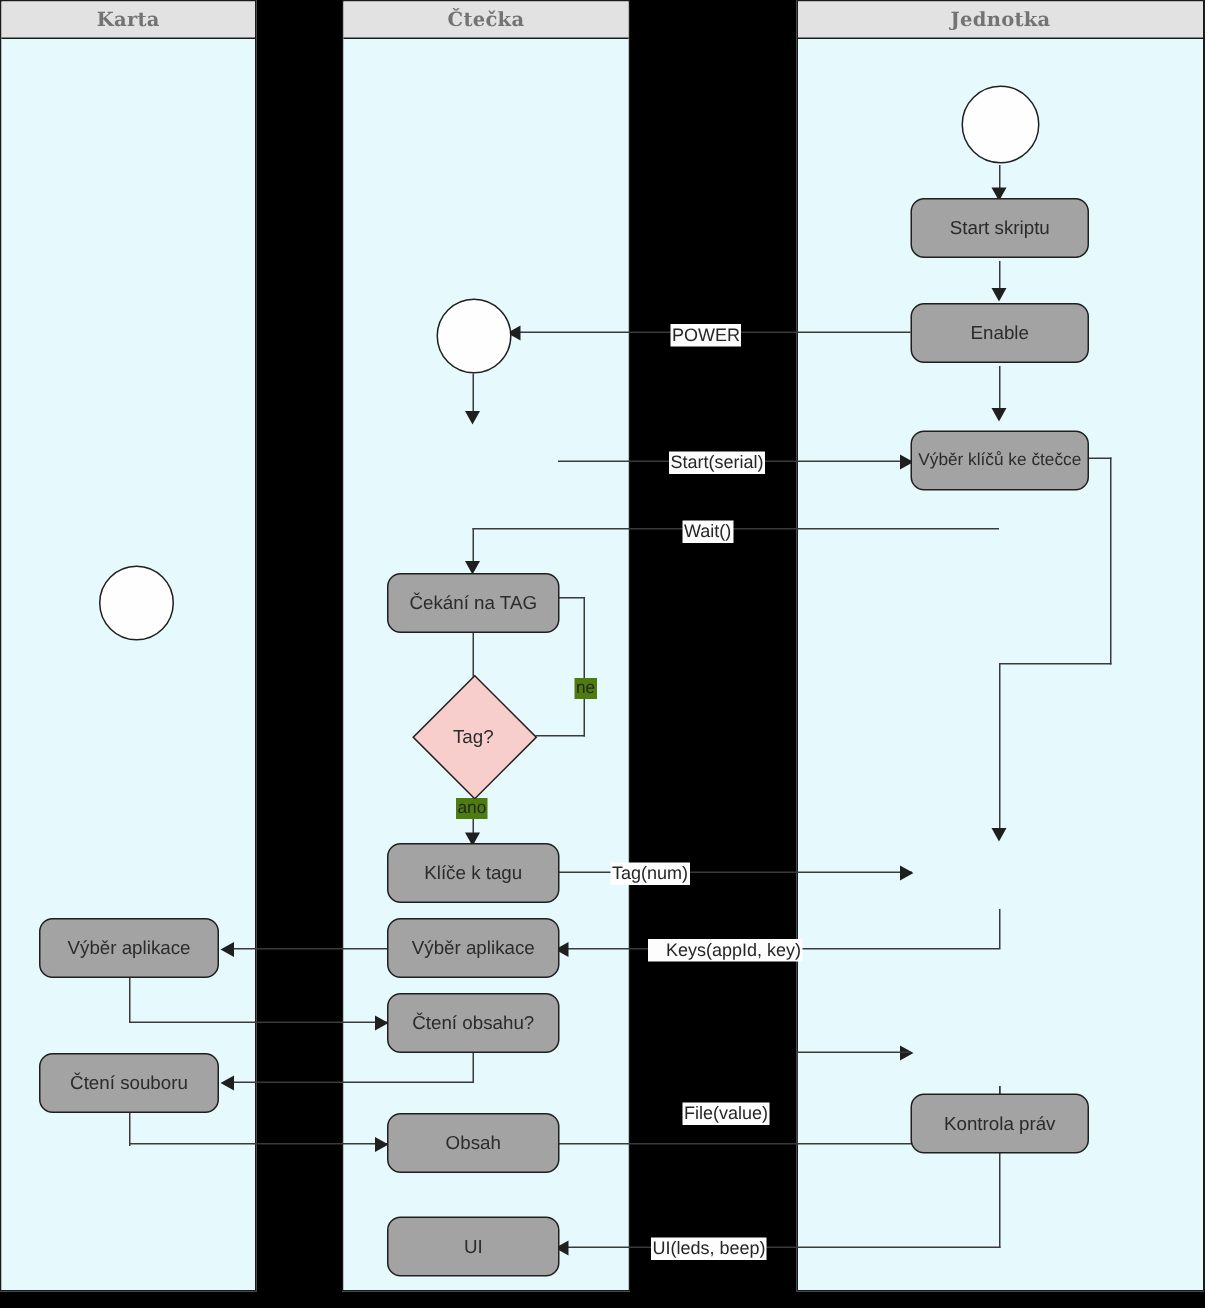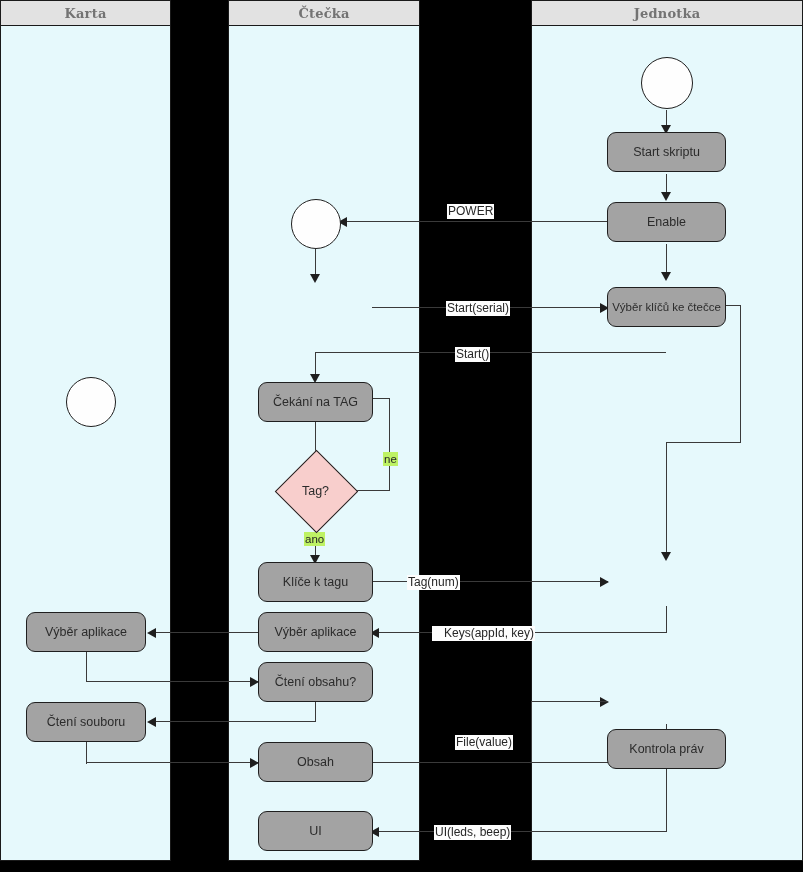--- a/index.html
+++ b/index.html
@@ -29,21 +29,21 @@
   .ln{position:absolute;background:#3a3a3a;}
   .lnh{height:1.3px;}
   .lnv{width:1.3px;}
 
   .arw{position:absolute;width:0;height:0;}
   .arw-l{border-top:5px solid transparent;border-bottom:5px solid transparent;border-right:9px solid #1f1f1f;}
   .arw-r{border-top:5px solid transparent;border-bottom:5px solid transparent;border-left:9px solid #1f1f1f;}
   .arw-d{border-left:5px solid transparent;border-right:5px solid transparent;border-top:9px solid #1f1f1f;}
 
   .msg{position:absolute;background:#fdfdfd;color:#262626;font-size:12px;padding:0 1px;white-space:nowrap;line-height:15px;}
-  .edgelbl{position:absolute;background:#bef264;color:#262626;font-size:11.5px;padding:0 1px;white-space:nowrap;line-height:14px;}
+  .edgelbl{position:absolute;background:#4d7c0f;color:#262626;font-size:11.5px;padding:0 1px;white-space:nowrap;line-height:14px;}
 </style>
 </head>
 <body>
 
 <div id="stage">
 
   
   <div class="lane" style="left:0px;top:0px;width:171px;height:861px;">
     <div class="lane-head">
       <span>Karta</span>
@@ -80,32 +80,32 @@
   
   <div class="ln lnh" style="left:725px;top:305px;width:16px;height:1.3px;"></div>
   <div class="ln lnv" style="left:740px;top:305px;width:1.3px;height:138px;"></div>
   <div class="ln lnh" style="left:666px;top:442px;width:75px;height:1.3px;"></div>
   <div class="ln lnv" style="left:666px;top:442px;width:1.3px;height:115px;"></div>
   <div class="arw arw-d" style="left:661px;top:552px;"></div>
 
   
   <div class="ln lnh" style="left:342px;top:221px;width:265px;height:1.3px;"></div>
   <div class="arw arw-l" style="left:338px;top:217px;"></div>
-  <div class="msg" style="left:447px;top:204px;text-align:right;">POWER</div>
+  <div class="msg" style="left:447px;top:216px;text-align:right;">POWER</div>
 
   
   <div class="ln lnh" style="left:372px;top:307px;width:236px;height:1.3px;"></div>
   <div class="arw arw-r" style="left:600px;top:303px;"></div>
   <div class="msg" style="left:446px;top:301px;">Start(serial)</div>
 
   
   <div class="ln lnh" style="left:315px;top:352px;width:351px;height:1.3px;"></div>
   <div class="ln lnv" style="left:315px;top:352px;width:1.3px;height:26px;"></div>
   <div class="arw arw-d" style="left:310px;top:374px;"></div>
-  <div class="msg" style="left:455px;top:347px;">Start()</div>
+  <div class="msg" style="left:455px;top:347px;">Wait()</div>
 
   
   
   <div class="ln lnv" style="left:315px;top:249px;width:1.3px;height:31px;"></div>
   <div class="arw arw-d" style="left:310px;top:274px;"></div>
   
   <div class="ln lnv" style="left:315px;top:421px;width:1.3px;height:42px;"></div>
   <div class="arw arw-d" style="left:310px;top:457px;"></div>
    loop back up to Cekani na TAG --&gt;
   <div class="ln lnh" style="left:348px;top:490px;width:42px;height:1.3px;"></div>

